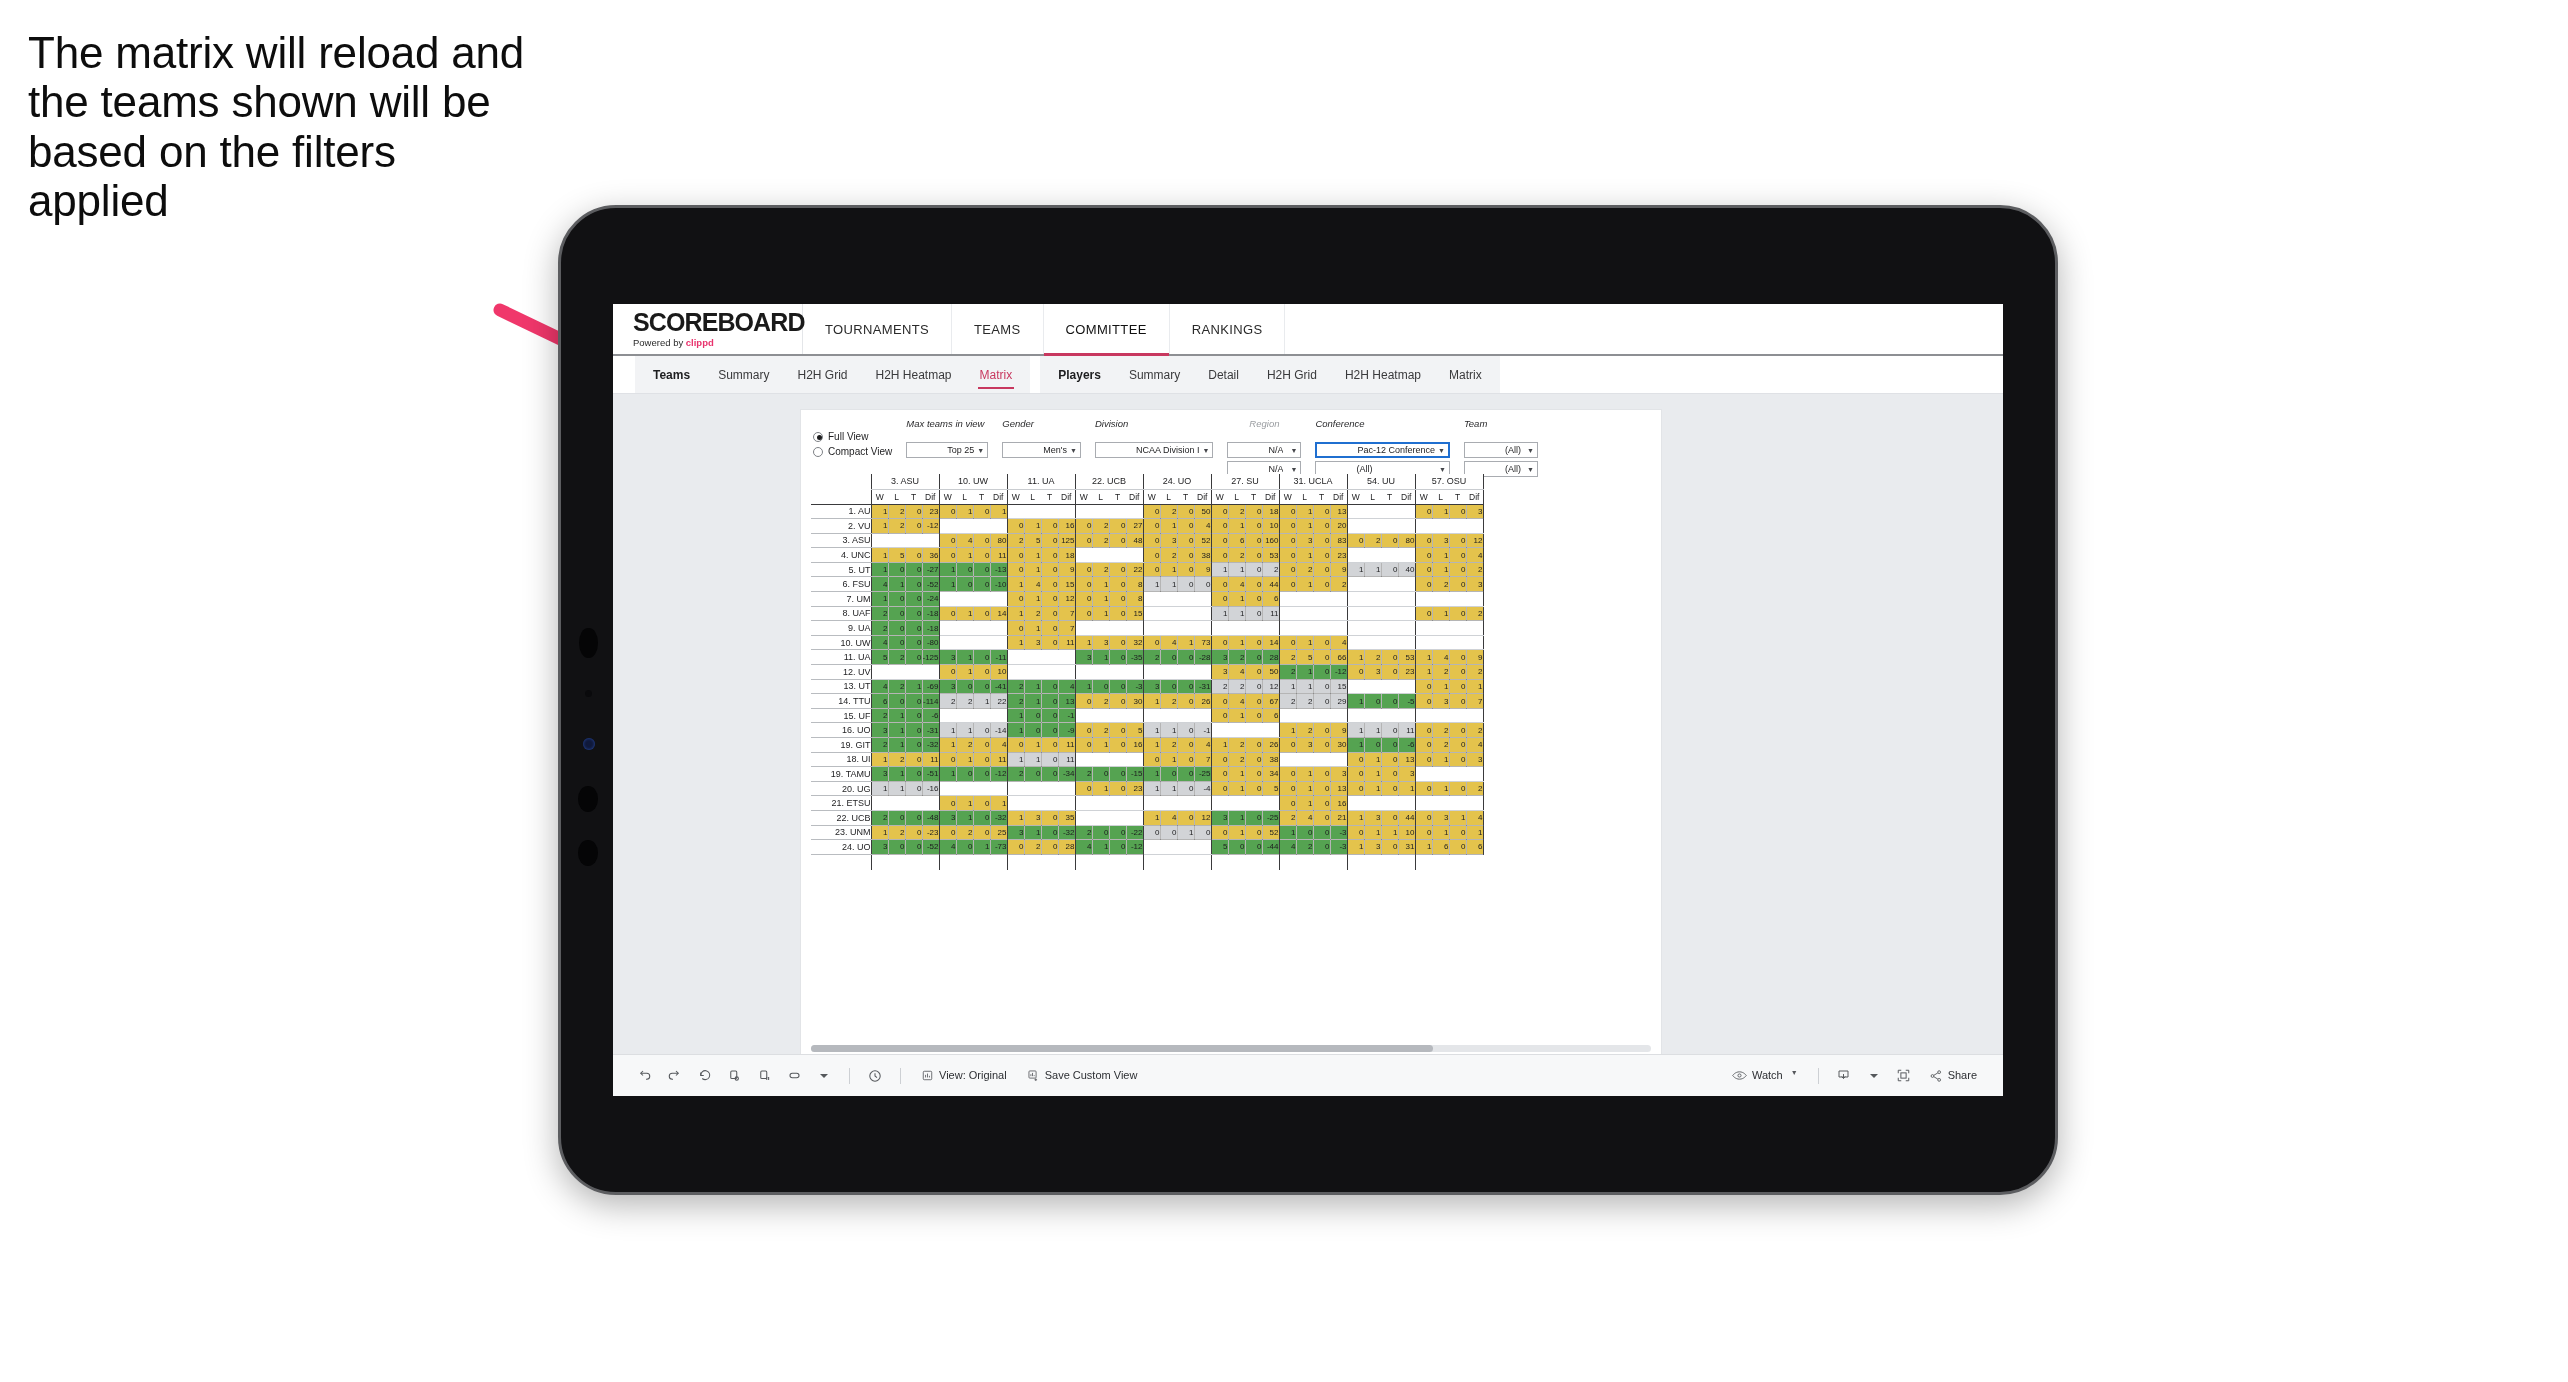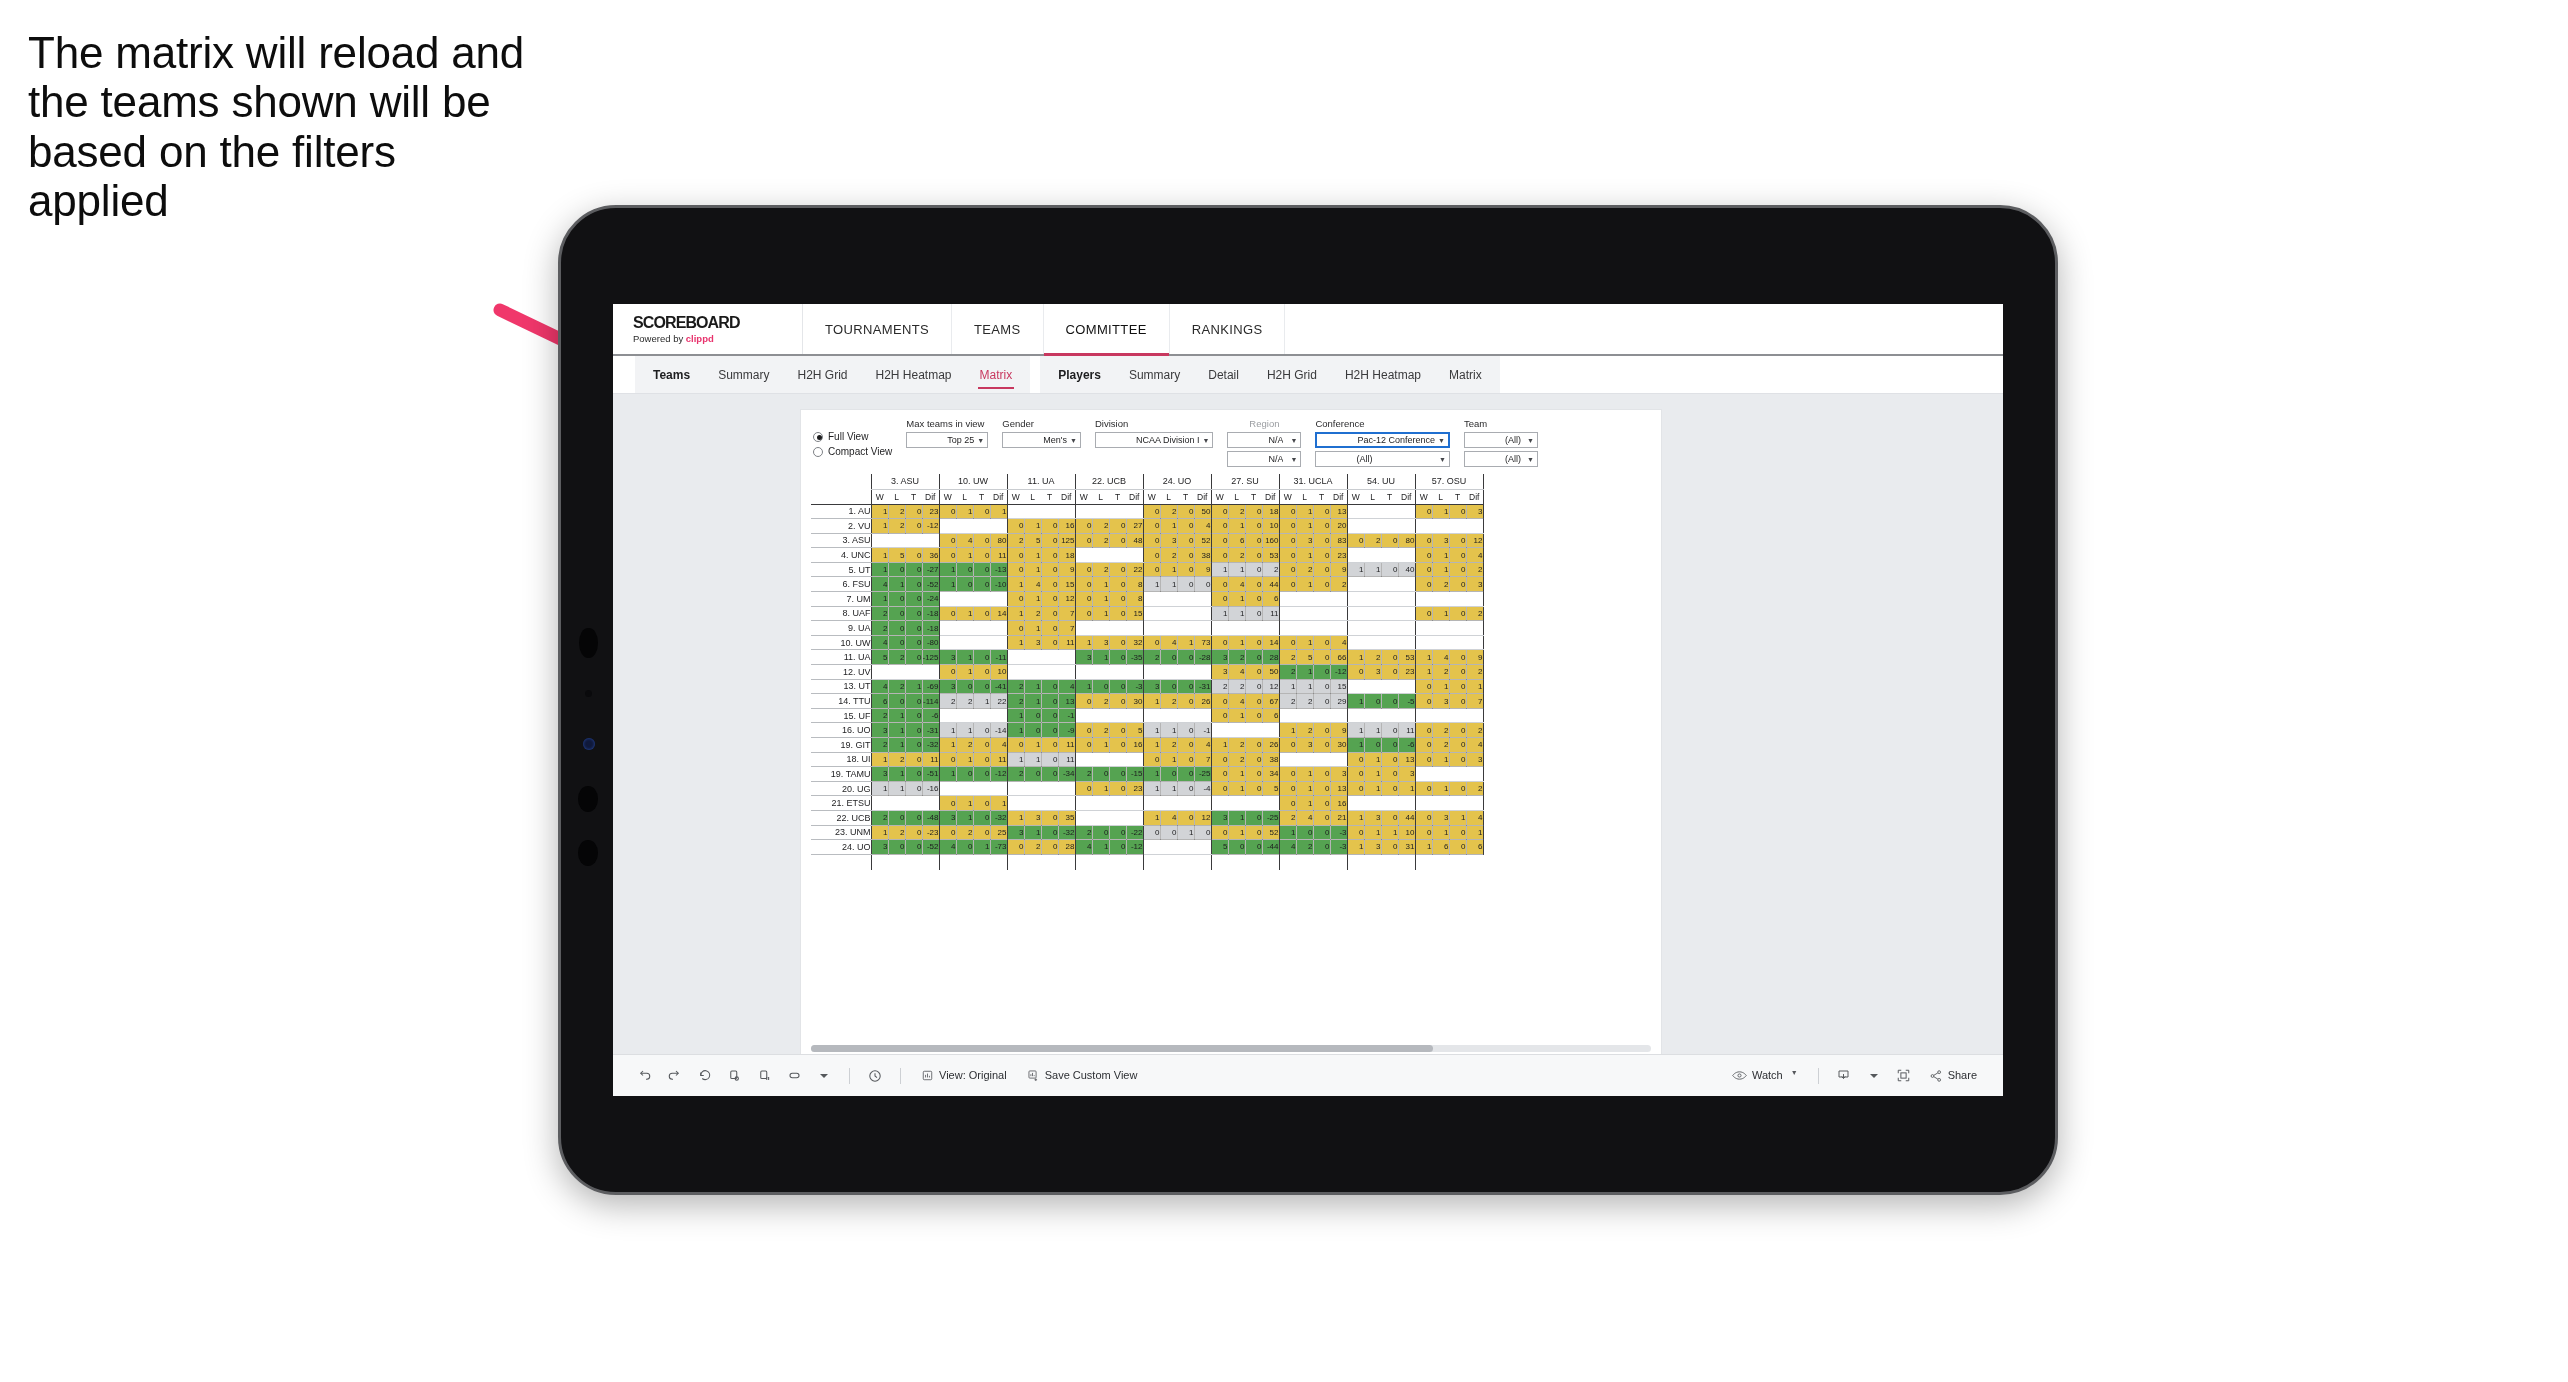--- a/index.html
+++ b/index.html
@@ -48,21 +48,21 @@
   
   #app { position:absolute; inset:0; background:#e9ebee; }
 
   #topbar {
     position:absolute; left:0; right:0; top:0; height:52px;
     background:#ffffff; display:flex; align-items:stretch;
     border-bottom:2px solid #8d8f93;
   }
   #brand { width:190px; display:flex; flex-direction:column; justify-content:center;
            padding-left:20px; border-right:1px solid #e4e6e9; }
-  #brand-title { font-size:16px; font-weight:bold; letter-spacing:-0.9px;
+  #brand-title { font-size:25px; font-weight:bold; letter-spacing:-0.9px;
                  color:#1a1a1a; line-height:1; font-family:"Liberation Sans", sans-serif; }
   #brand-sub { font-size:9.5px; color:#2a2a2a; margin-top:3px; line-height:1; }
   #brand-sub b { color:#e8336d; font-weight:bold; }
 
   .topnav { display:flex; align-items:stretch; }
   .topnav-item {
     display:flex; align-items:center; padding:12px 22px;
     font-size:13px; color:#2a2a2a; letter-spacing:.35px;
     border-right:1px solid #e9ebee; position:relative; cursor:pointer;
   }
@@ -91,21 +91,21 @@
   
   #workspace { position:absolute; left:0; right:0; top:90px; bottom:42px; background:#e9ebee; }
   #sheet {
     position:absolute; left:188px; top:16px; width:860px; bottom:0;
     background:#ffffff; box-shadow:0 0 0 1px #e2e4e7;
   }
 
   
   #filters { padding:9px 10px 6px 12px; display:flex; align-items:flex-start; gap:14px; }
   .fgroup { display:flex; flex-direction:column; }
-  .flabel { font-size:9.5px; color:#2b2b2d; margin-bottom:3px; line-height:1.1; }
+  .flabel { font-size:9.5px; color:#2b2b2d; margin-bottom:13px; line-height:1.1;font-style:italic; }
   .flabel.muted { color:#9a9da1;text-align:center; }
   .fselect {
     height:16px; min-width:74px; border:1px solid #a9acb1; background:#fff;
     font-size:9px; color:#1d1d1f; display:flex; align-items:center;
     padding:0 3px 0 4px; justify-content:space-between; cursor:pointer;
   }
   .fselect + .fselect { margin-top:3px; }
   .fselect.hl { border:2px solid #1f6fd0; }
   .fselect .cap { overflow:hidden; white-space:nowrap;margin-left:36px; }
   .fselect .car { font-size:7px; color:#44464a; margin-left:3px; }

